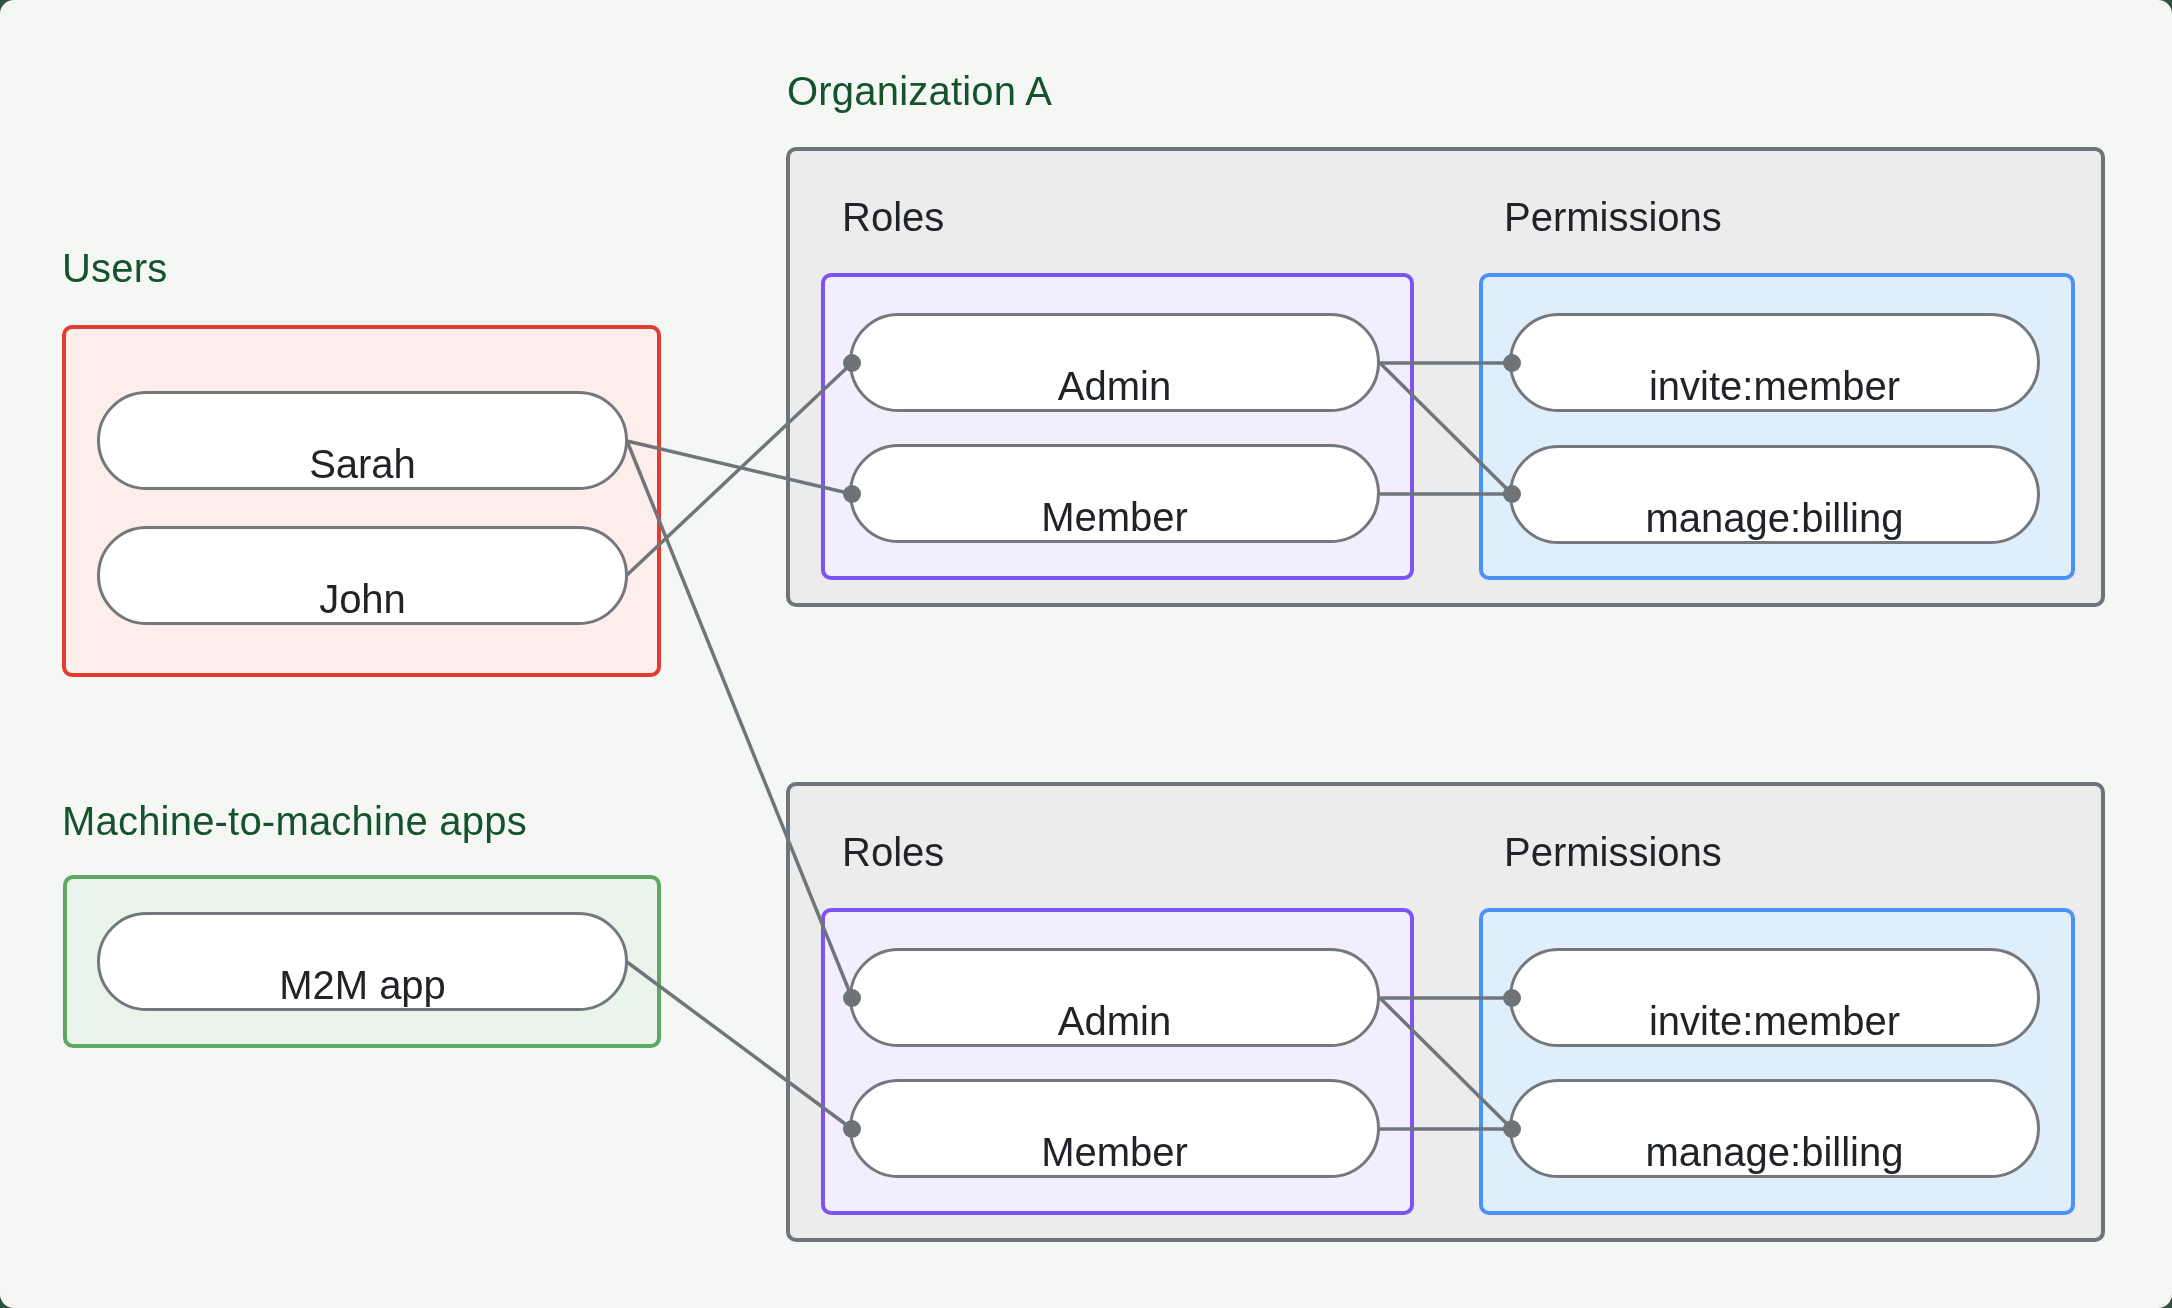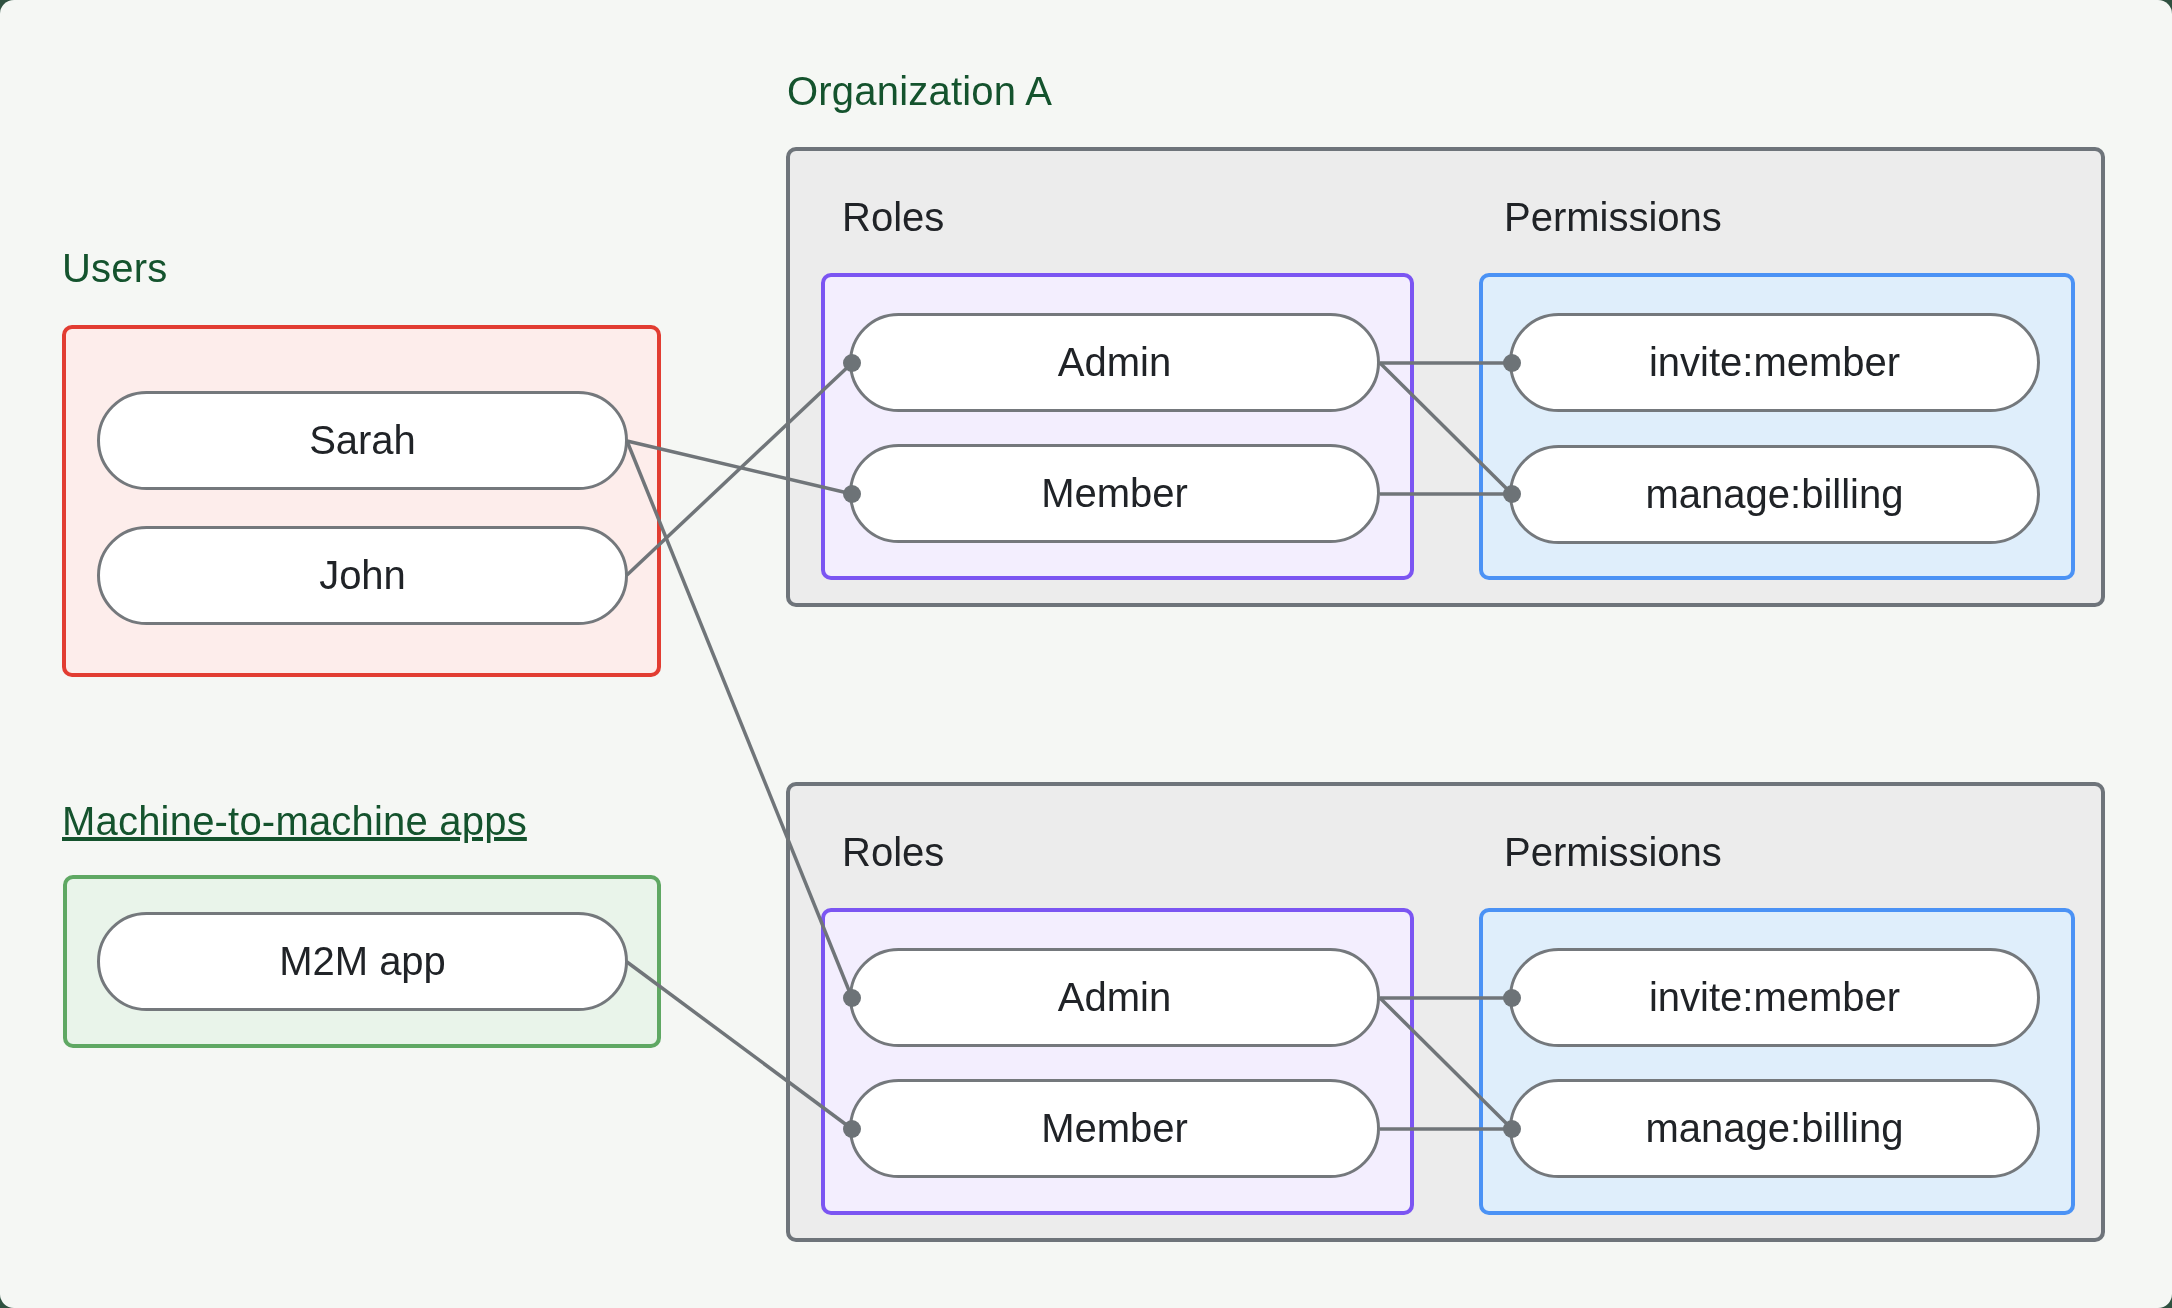--- a/index.html
+++ b/index.html
@@ -49,21 +49,21 @@
   }
   .pill {
     position: absolute;
     width: 531px;
     height: 99px;
     background: #ffffff;
     border: 3px solid #74787c;
     border-radius: 52px;
     box-sizing: border-box;
     display: flex;
-    align-items: center;
+    align-items: flex-end;
     justify-content: center;
     font-size: 40px;
     color: #202327;
     font-weight: 400;
     white-space: nowrap;
   }
   svg.edges {
     position: absolute;
     left: 0; top: 0;
     width: 2172px;
@@ -81,21 +81,21 @@
   <div class="group-box users-box" style="left:62px; top:325px; width:599px; height:352px;"></div>
 
   <div class="pill" style="left:97px; top:391px;">
     <span>Sarah</span>
   </div>
 
   <div class="pill" style="left:97px; top:526px;">
     <span>John</span>
   </div>
 
-  <div class="section-title" style="left:62px; top:797px;text-decoration:underline;">Machine-to-machine apps</div>
+  <div class="section-title" style="left:62px; top:797px;">Machine-to-machine apps</div>
 
   <div class="group-box m2m-box" style="left:63px; top:875px; width:598px; height:173px;"></div>
 
   <div class="pill" style="left:97px; top:912px;">
     <span>M2M app</span>
   </div>
 
   <div class="section-title" style="left:787px; top:67px;">Organization A</div>
 
   <div class="group-box org-box" style="left:786px; top:147px; width:1319px; height:460px;"></div>

